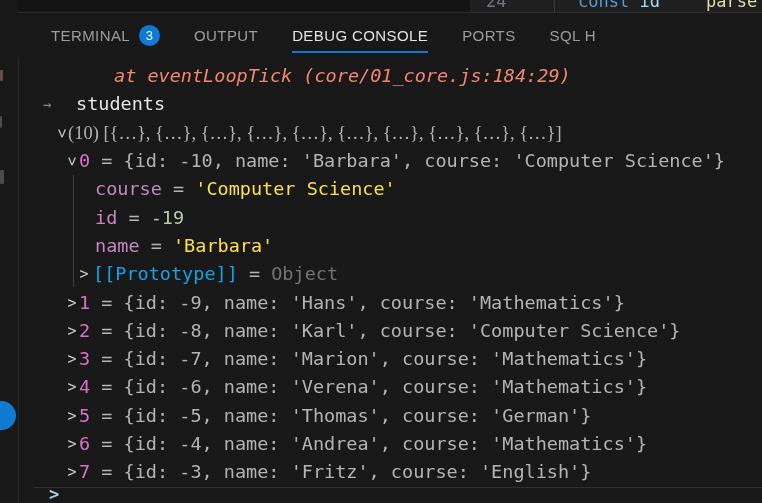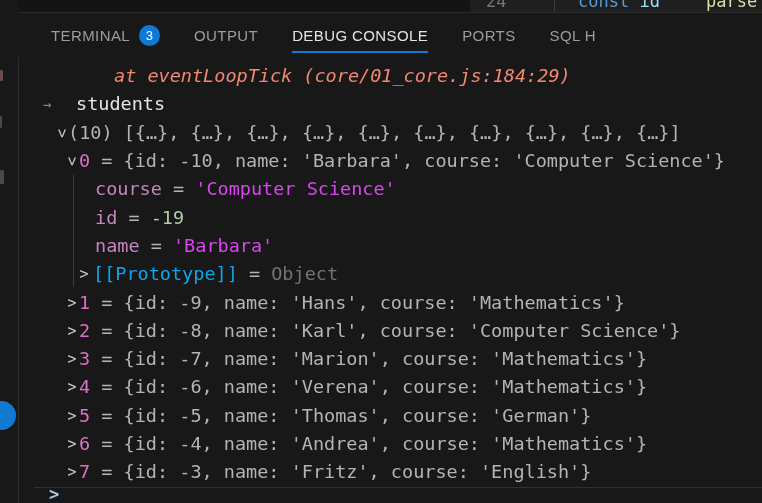--- a/index.html
+++ b/index.html
@@ -47,31 +47,31 @@
   .spacer{height:5px;}
   .row{position:relative;height:28.32px;line-height:28.32px;white-space:pre;}
   .txt{position:absolute;top:0;left:0;white-space:pre;}
   .chev{position:absolute;top:0;width:16px;color:#c9c9c9;font-size:15px;line-height:28.32px;text-align:center;cursor:pointer;}
   .chev.down::before{content:">";display:inline-block;transform:rotate(90deg);}
   .chev.right::before{content:">";display:inline-block;}
   .r-stack .txt{left:80px;color:#f48771;font-style:italic;}
   .r-echo .txt{left:42px;color:#e6e6e6;}
   .echo-arrow{position:absolute;left:9px;top:0;color:#828282;font-size:14px;line-height:28.32px;}
   .r-array .chev{left:20px;}
-  .r-array .txt{left:34px;}
+  .r-array .txt{left:34px;font-family:Liberation Serif, serif;}
   .r-item .chev{left:30px;}
   .r-item .txt{left:45px;}
   .r-prop .txt{left:61px;}
   .r-proto .chev{left:42px;}
   .r-proto .txt{left:59px;}
   .idx{color:#dd70c8;}
   .prop{color:#c586c0;}
   .proto-label{color:#0ea5e9;}
   .eq{color:#b4b4b4;}
-  .val-str{color:#d946ef;}
+  .val-str{color:#fde047;}
   .val-num{color:#b5cea8;}
   .val-obj{color:#737373;}
   .summary{color:#b4b4b4;}
   .guide{position:absolute;left:39px;top:118px;width:1px;height:112px;background:#3d3d3d;}
   .prompt-row{position:relative;height:17px;border-top:1px solid #2f2f2f;cursor:text;}
   .prompt-chev{position:absolute;left:15px;top:-4px;color:#a7cbe8;font-size:17px;font-weight:bold;}
 </style>
 </head>
 <body>
 

